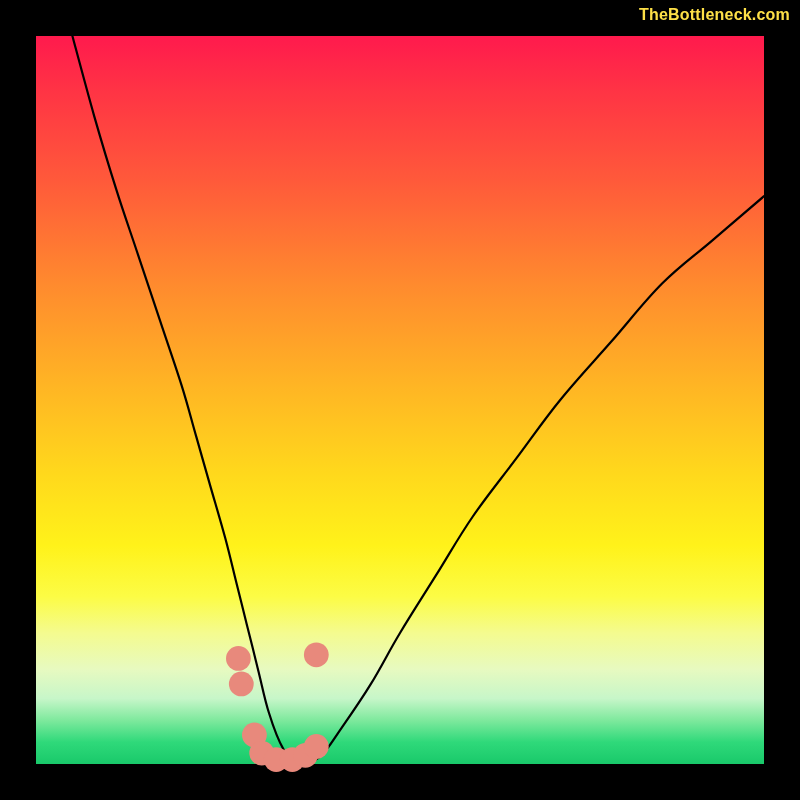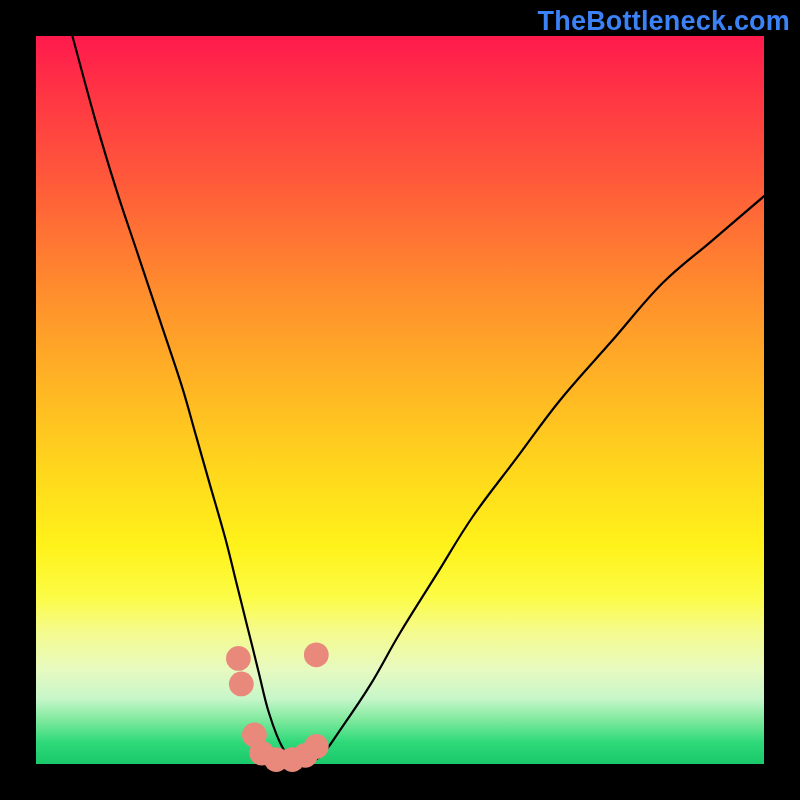--- a/index.html
+++ b/index.html
@@ -40,23 +40,23 @@
       #7ee99d 94%,
       #2fd97a 97%,
       #19c96a 100%
     );
   }
   .watermark {
     position: absolute;
     top: 6px;
     right: 10px;
     font-family: Arial, Helvetica, sans-serif;
-    font-size: 27px;
+    font-size: 16px;
     font-weight: 600;
-    color: #3b82f6;
+    color: #fde047;
     letter-spacing: 0.2px;
     user-select: none;
   }
   svg.curve {
     position: absolute;
     left: 0;
     top: 0;
     width: 728px;
     height: 728px;
     overflow: visible;

